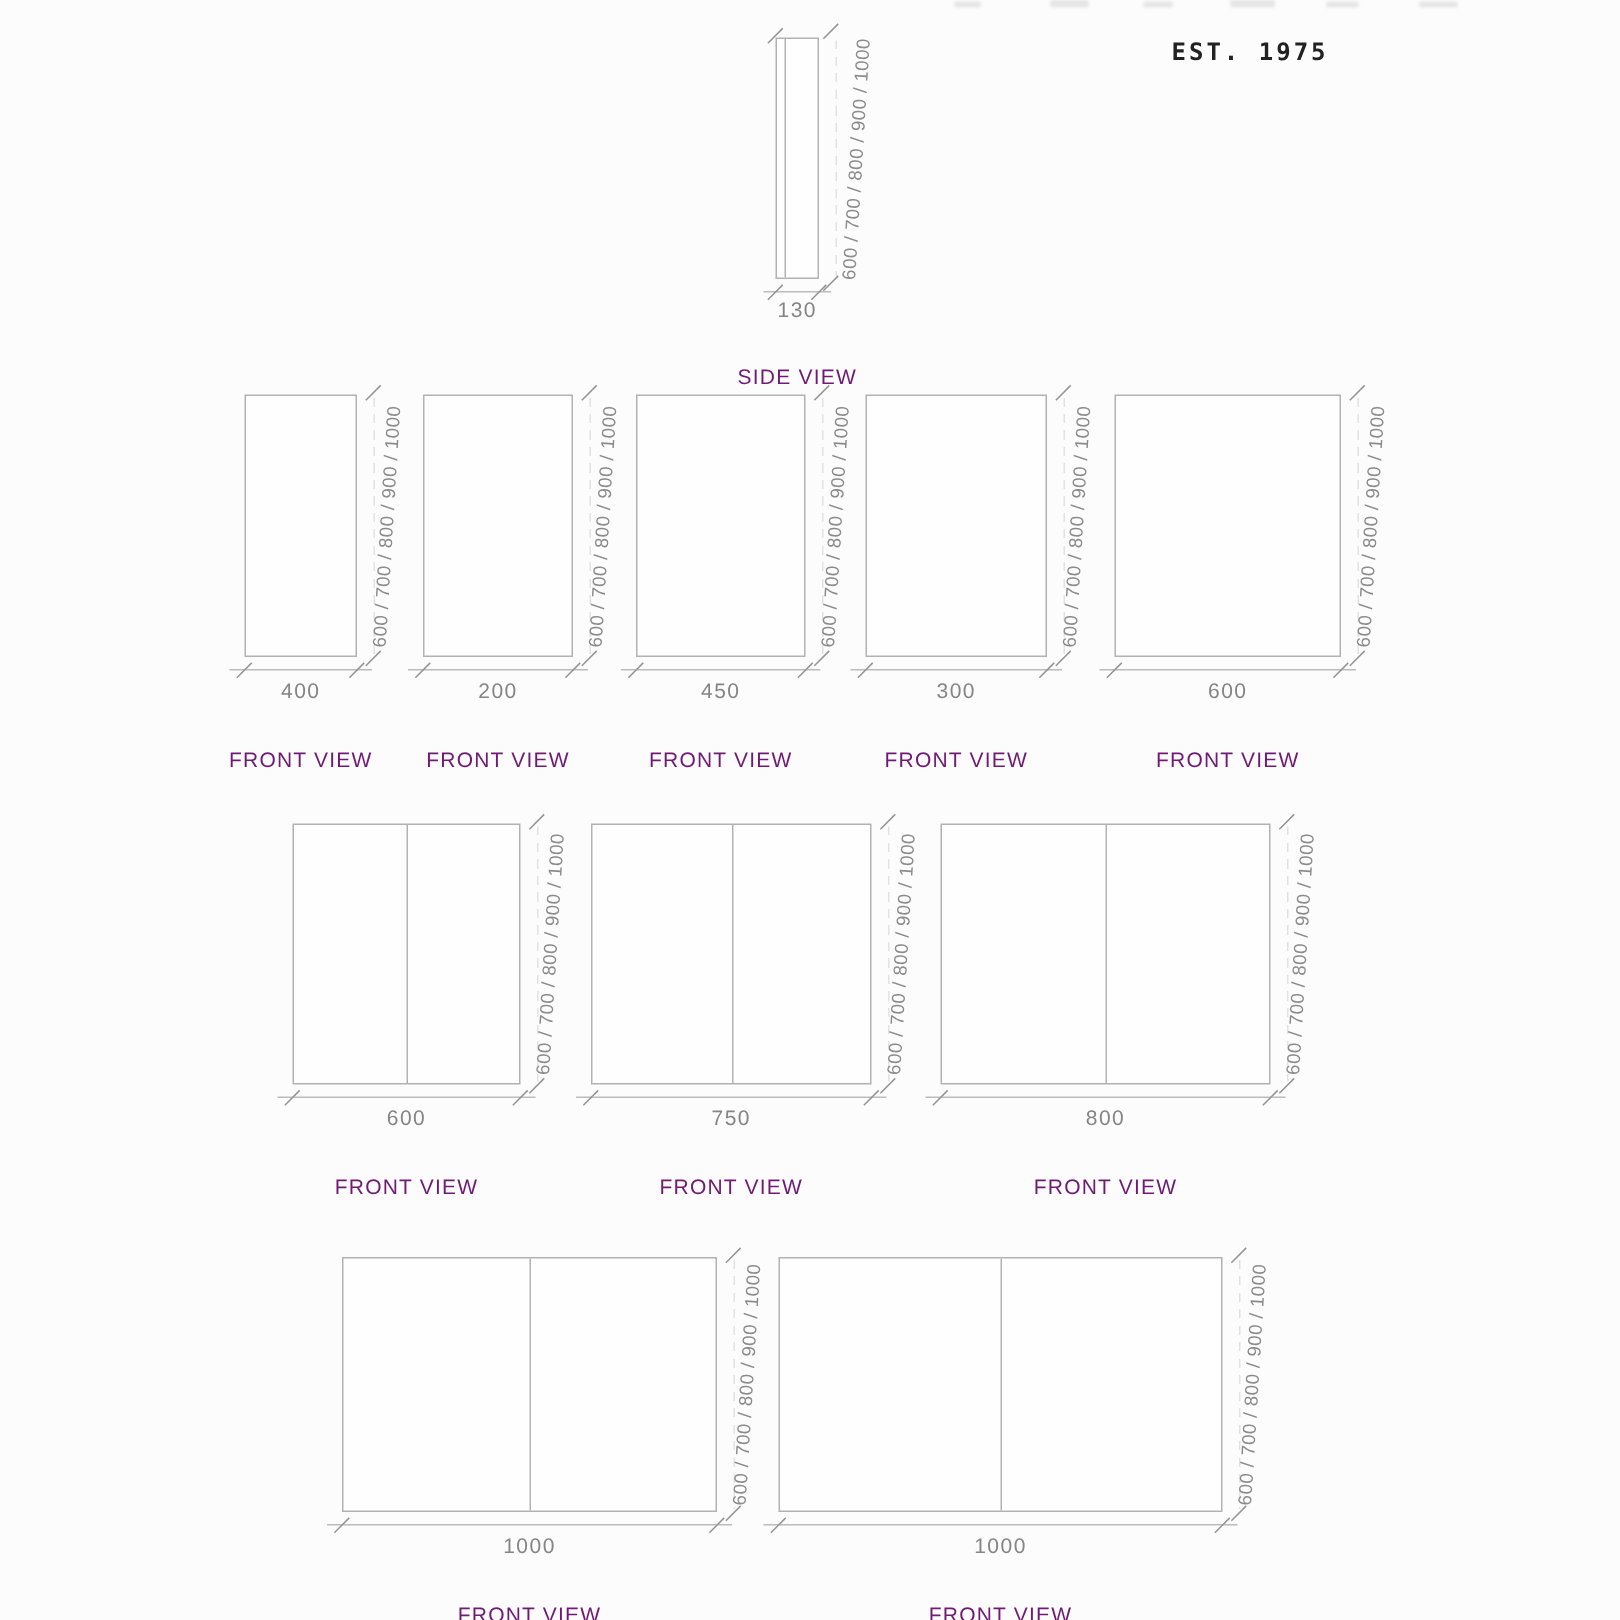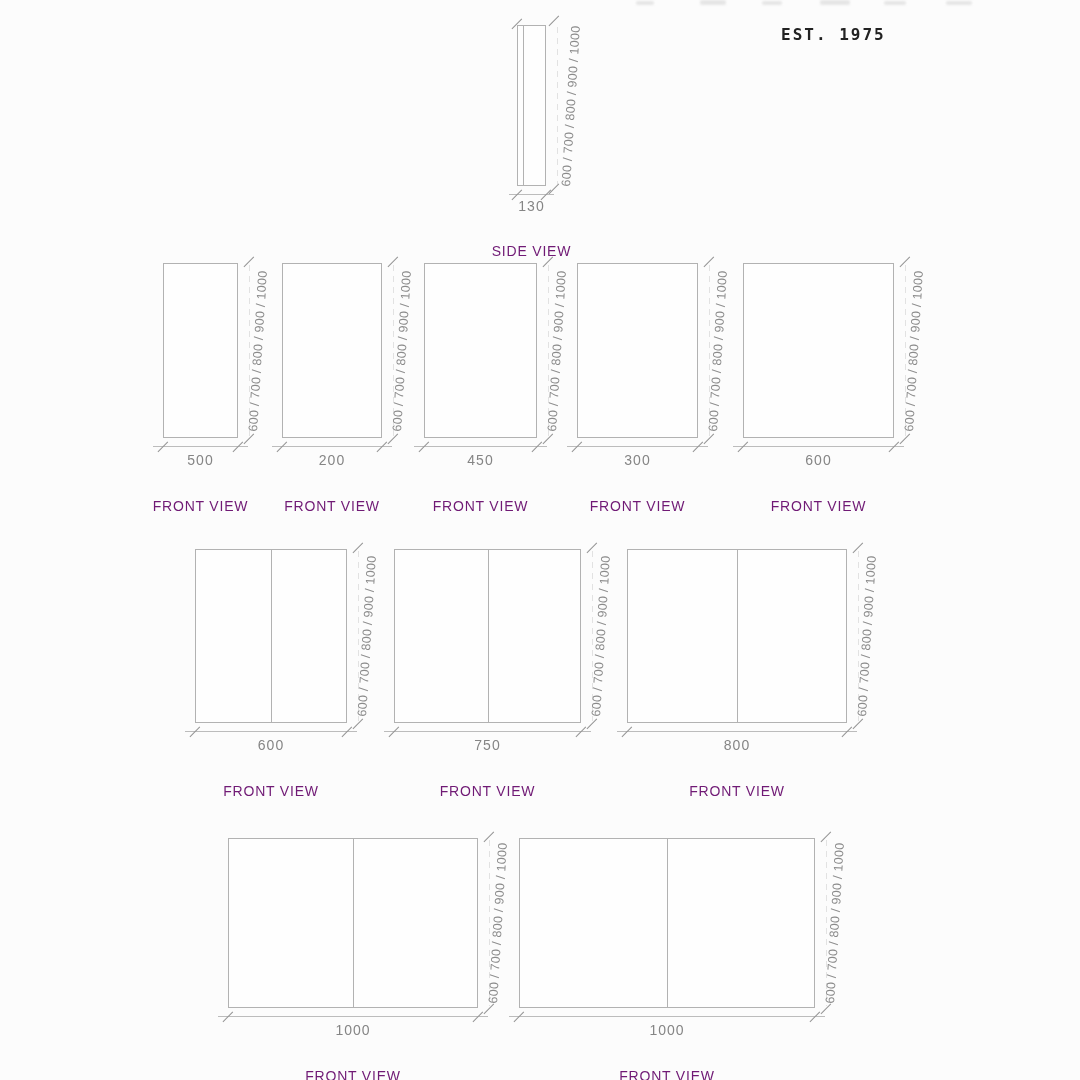--- a/index.html
+++ b/index.html
@@ -129,21 +129,21 @@
   </div>
 
   <div class="module m-f300">
     <div class="box"></div>
     <div class="hd-line"></div>
     <div class="tk tk-ht"></div>
     <div class="tk tk-hb"></div>
     <div class="wline"></div>
     <div class="tk tk-wl"></div>
     <div class="tk tk-wr"></div>
-    <div class="wnum">500</div>
+    <div class="wnum">400</div>
     <div class="vlabel">FRONT VIEW</div>
     <div class="hd-text">600 / 700 / 800 / 900 / 1000</div>
   </div>
 
   <div class="module m-f400">
     <div class="box"></div>
     <div class="hd-line"></div>
     <div class="tk tk-ht"></div>
     <div class="tk tk-hb"></div>
     <div class="wline"></div>

